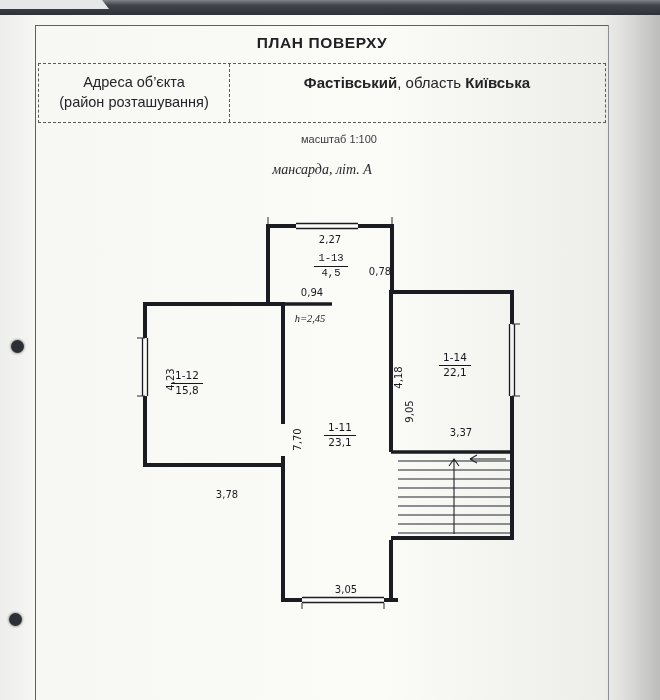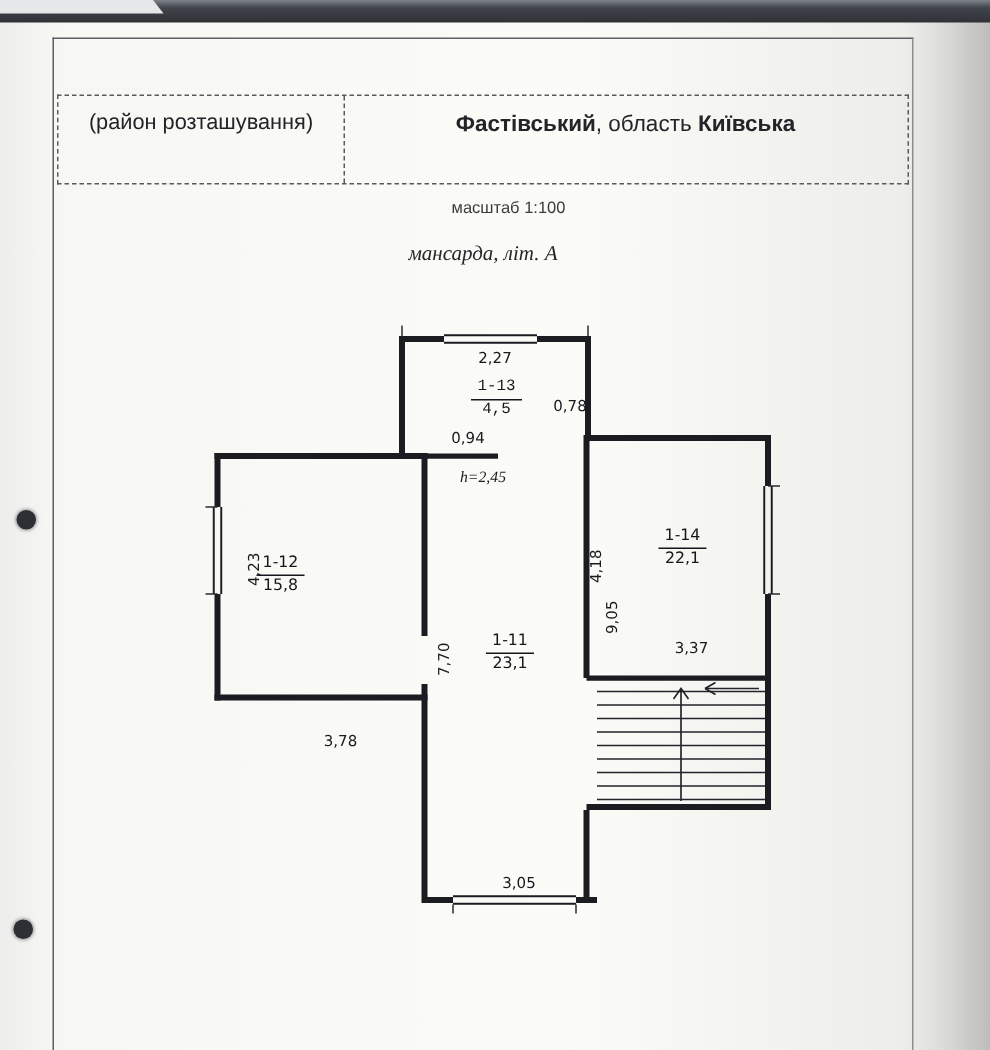--- a/index.html
+++ b/index.html
@@ -37,21 +37,21 @@
         font-size:14px;font-style:italic;font-family:"Liberation Serif", serif;color:#26272b;}
 
   .plan-svg{position:absolute;left:0;top:0;}
 
   .plan-label{position:absolute;font-size:10px;color:#191a1f;text-align:center;
         font-family:"DejaVu Sans", sans-serif;}
   .vlabel{transform:rotate(-90deg);}
   .d227{left:310px;top:234px;width:40px;}
   .d078{left:362px;top:266px;width:36px;}
   .d094{left:294px;top:287px;width:36px;}
-  .h245{left:296px;top:313px;width:52px;font-style:italic;
+  .h245{left:284px;top:313px;width:52px;font-style:italic;
         font-family:"Liberation Serif", serif;font-size:10.5px;}
   .d423{left:150px;top:374px;width:40px;}
   .d378{left:207px;top:444px;width:40px;margin-top:45px;}
   .d770{left:277px;top:434px;width:40px;}
   .d418{left:378px;top:372px;width:40px;}
   .d905{left:389px;top:406px;width:40px;}
   .d337{left:441px;top:427px;width:40px;}
   .d305{left:326px;top:584px;width:40px;}
 
   .room-label{position:absolute;width:54px;text-align:center;font-size:10.5px;
@@ -73,23 +73,25 @@
   <div class="top-edge"></div>
   <div class="top-corner-left"></div>
 
   <div class="frame-top"></div>
   <div class="frame-left"></div>
   <div class="frame-right"></div>
 
   <div class="hole hole1"></div>
   <div class="hole hole2"></div>
 
+  <div class="title">ПЛАН ПОВЕРХУ</div>
 
   <div class="addr-box">
     <div class="addr-left">
+      <div>Адреса об’єкта</div>
       <div>(район розташування)</div>
     </div>
     <div class="addr-divider"></div>
     <div class="addr-right">
       <div><span class="b">Фастівський</span><span>, область </span><span class="b">Київська</span></div>
     </div>
   </div>
 
   <div class="scale">масштаб 1:100</div>
   <div class="floor">мансарда,  літ. А</div>

